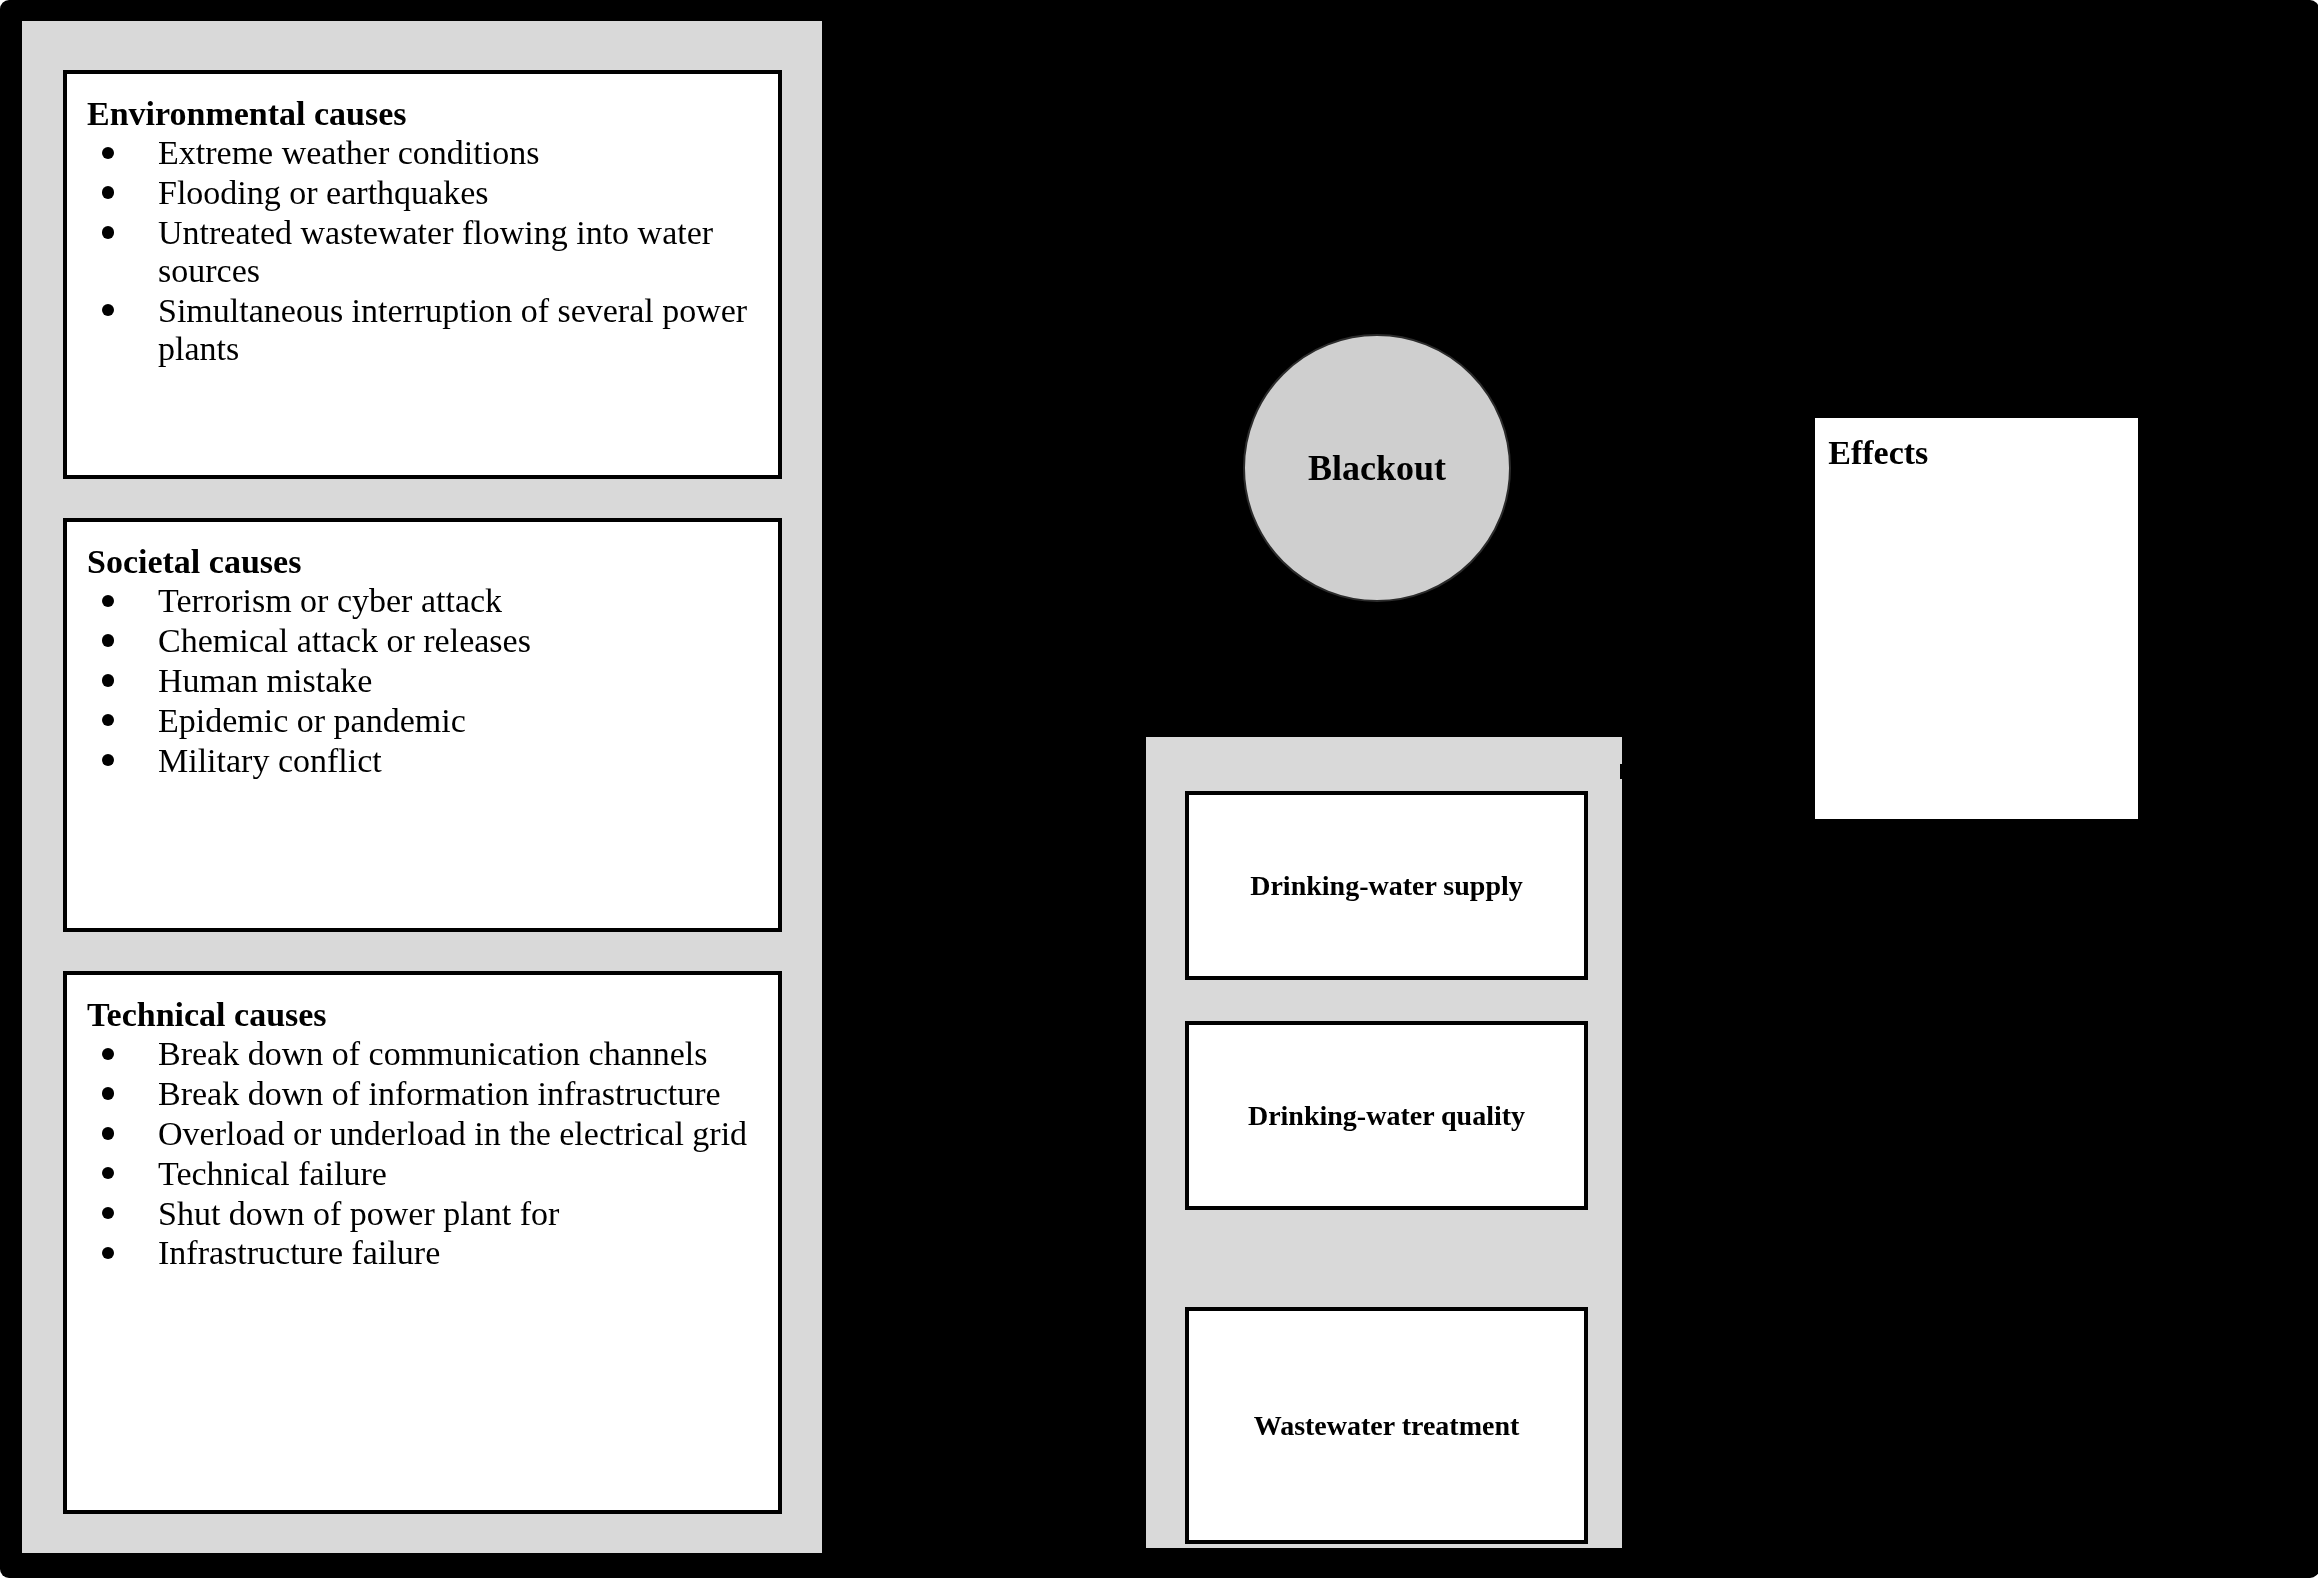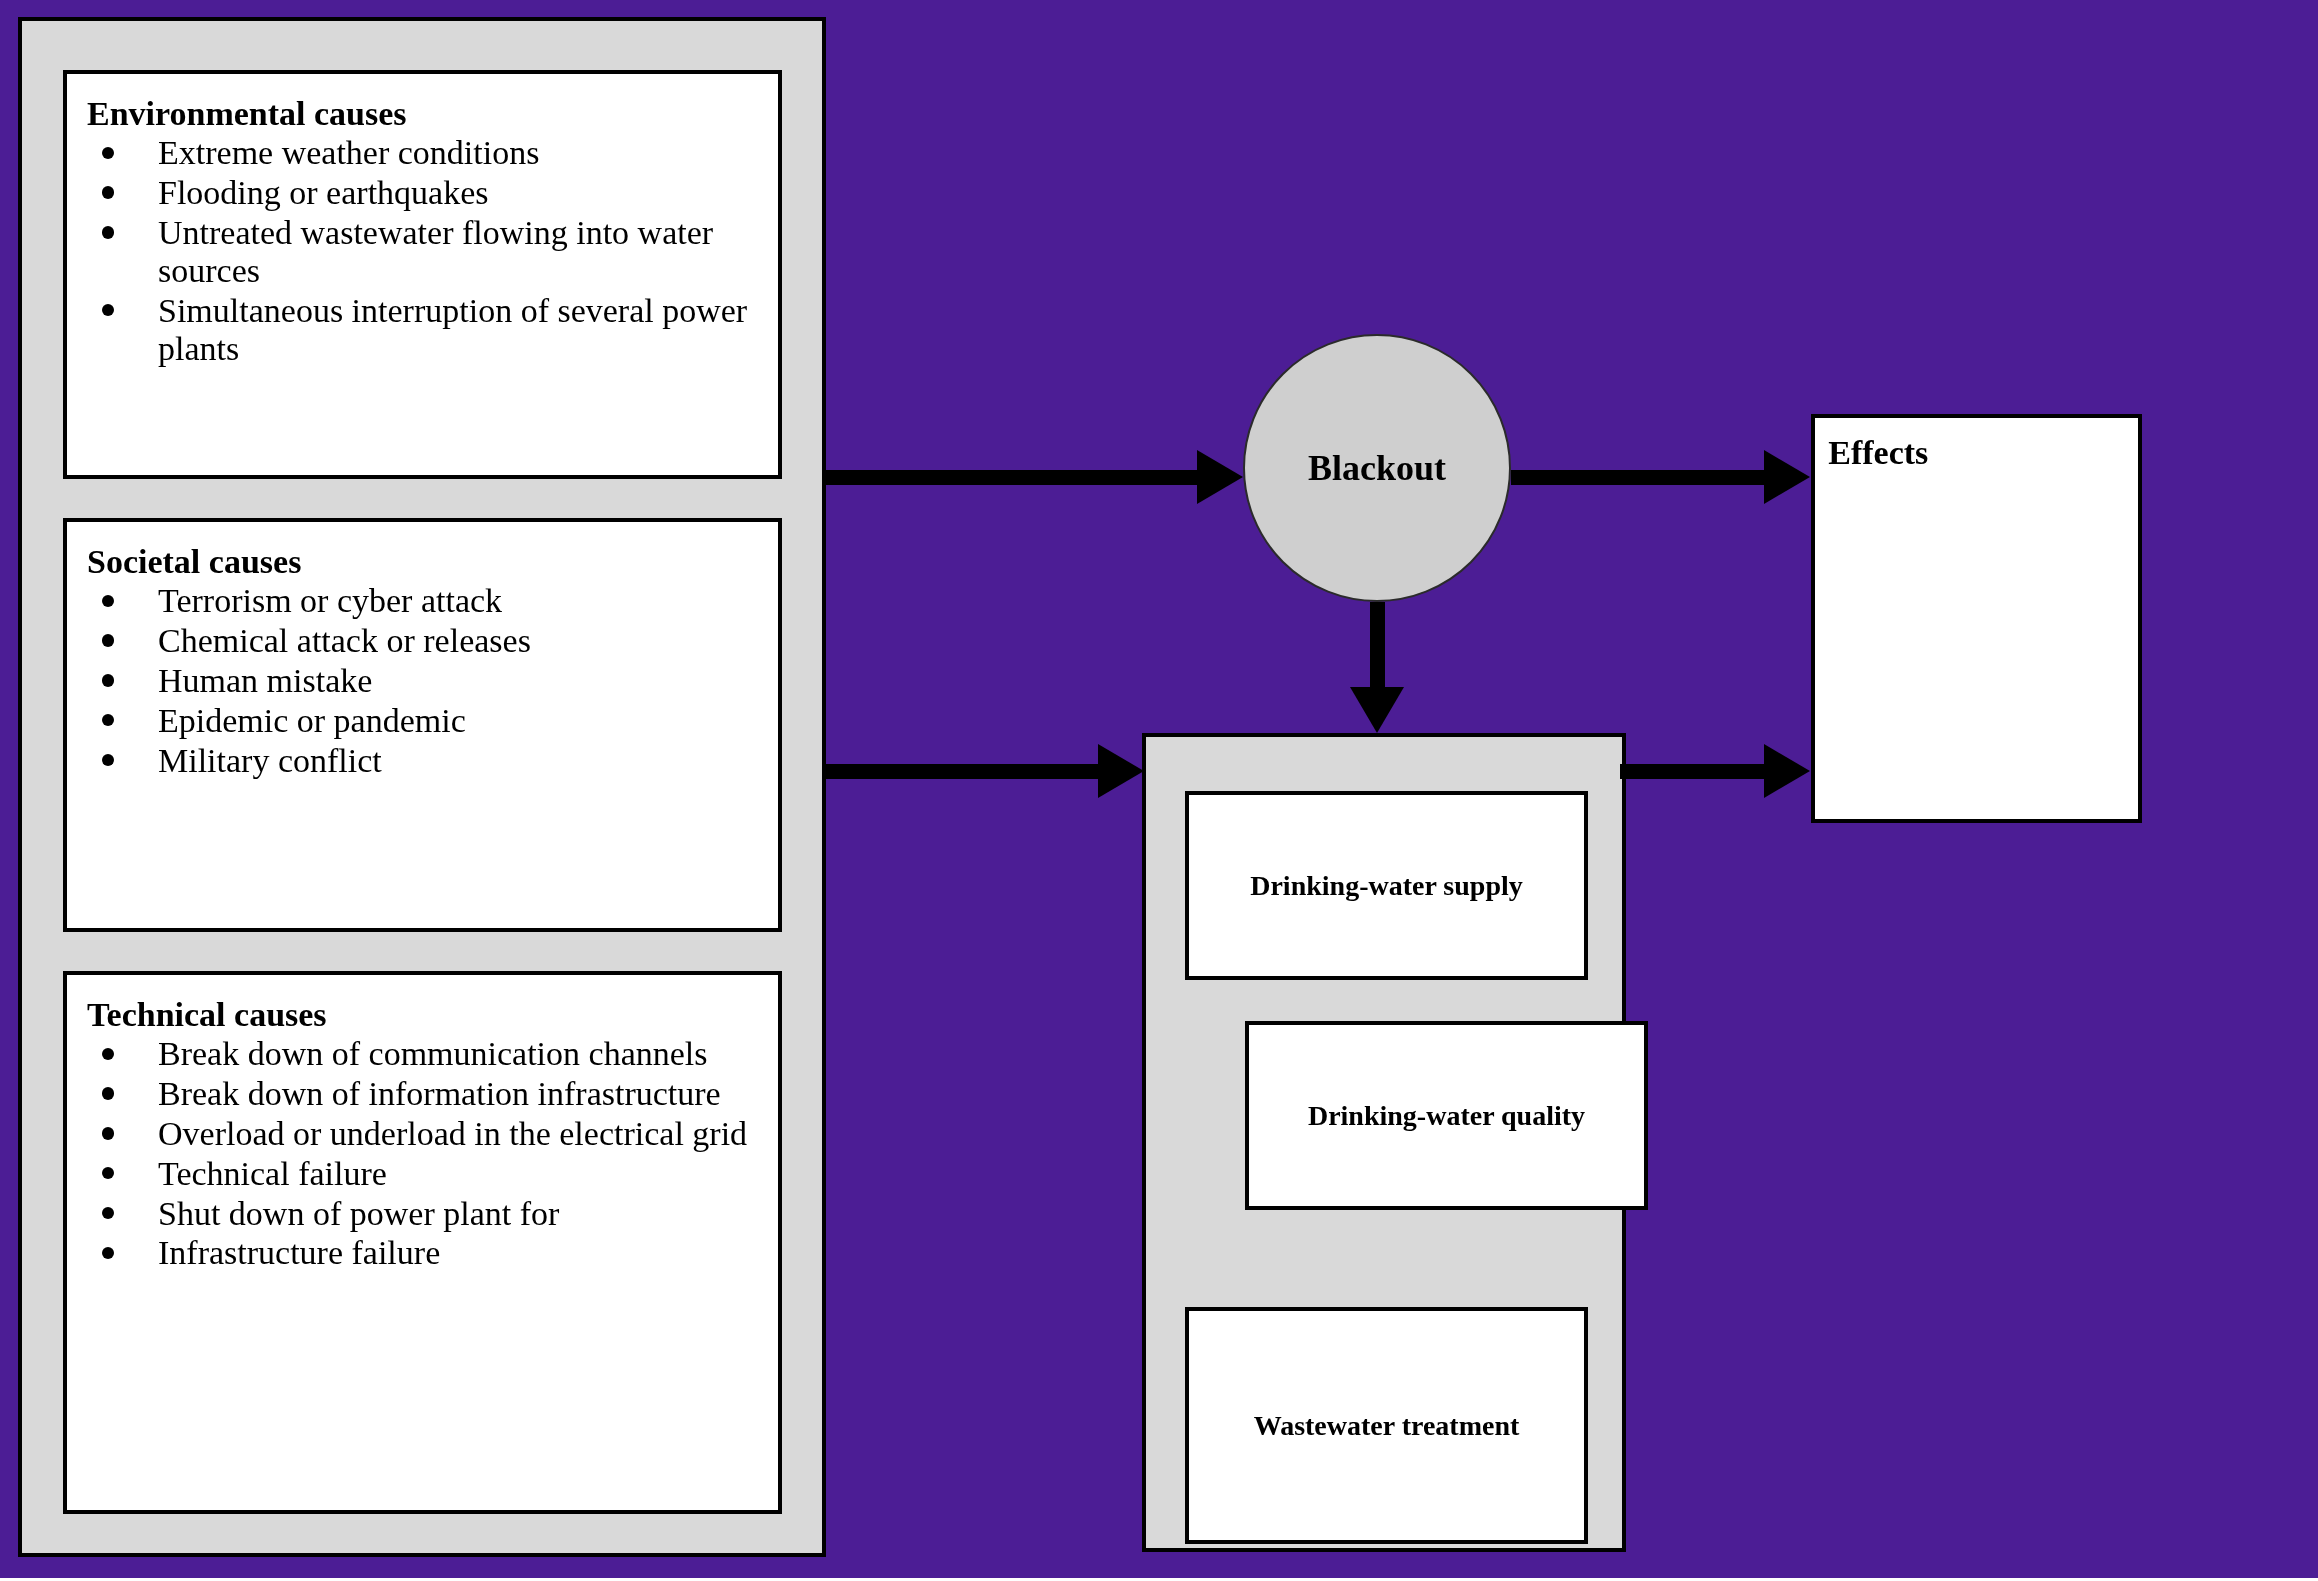--- a/index.html
+++ b/index.html
@@ -1,17 +1,17 @@
 <!DOCTYPE html>
 <html style="font-size:13.3px"><head>
 <meta charset="utf-8">
 <style>
   html,body{margin:0;padding:0;background:#ffffff;}
   body{font-family:"Liberation Serif","DejaVu Serif",serif;}
-  #stage{position:relative;width:2319px;height:1578px;background:#4c1d95;overflow:hidden;}
+  #stage{position:relative;width:2319px;height:1578px;background:#000000;overflow:hidden;border-radius:9px;}
 
   
   .gray-panel{position:absolute;background:#d9d9d9;border:4.1px solid #000;box-sizing:border-box;}
   .white-box{position:absolute;background:#ffffff;border:4.1px solid #000;box-sizing:border-box;}
 
   
   .box-title{font-weight:bold;font-size:34px;line-height:1.05;color:#000;margin:0 0 3.3px 0;}
   ul.bullets{list-style:none;margin:0;padding:0;}
   ul.bullets li{position:relative;font-size:34px;line-height:1.12;color:#000;
       padding-left:71px;margin:0 0 1.7px 0;}
@@ -111,21 +111,21 @@
     <div class="shaft" style="height:85px;"></div>
     <div class="head" style="top:85px;"></div>
   </div>
 
   <div class="gray-panel" style="left:1142px;top:733px;width:484px;height:819px;"></div>
 
   <div class="svc" style="left:1185px;top:791px;width:403px;height:189px;">
     <span>Drinking-water supply</span>
   </div>
 
-  <div class="svc" style="left:1245px;top:1021px;width:403px;height:189px;">
+  <div class="svc" style="left:1185px;top:1021px;width:403px;height:189px;">
     <span>Drinking-water quality</span>
   </div>
 
   <div class="svc" style="left:1185px;top:1260px;width:403px;height:237px;margin-top:47px;">
     <span>Wastewater treatment</span>
   </div>
 
   <div class="arrow-h" style="left:1620px;top:764px;width:191px;">
     <div class="shaft" style="width:144px;"></div>
     <div class="head" style="left:144px;"></div>

